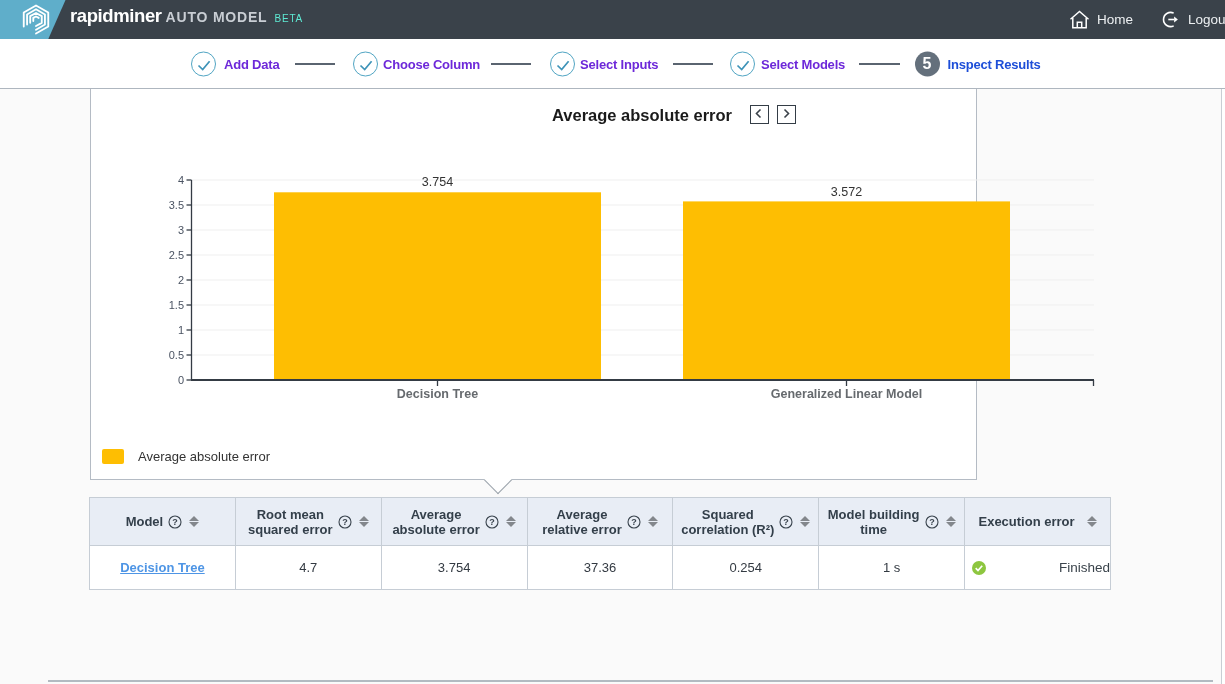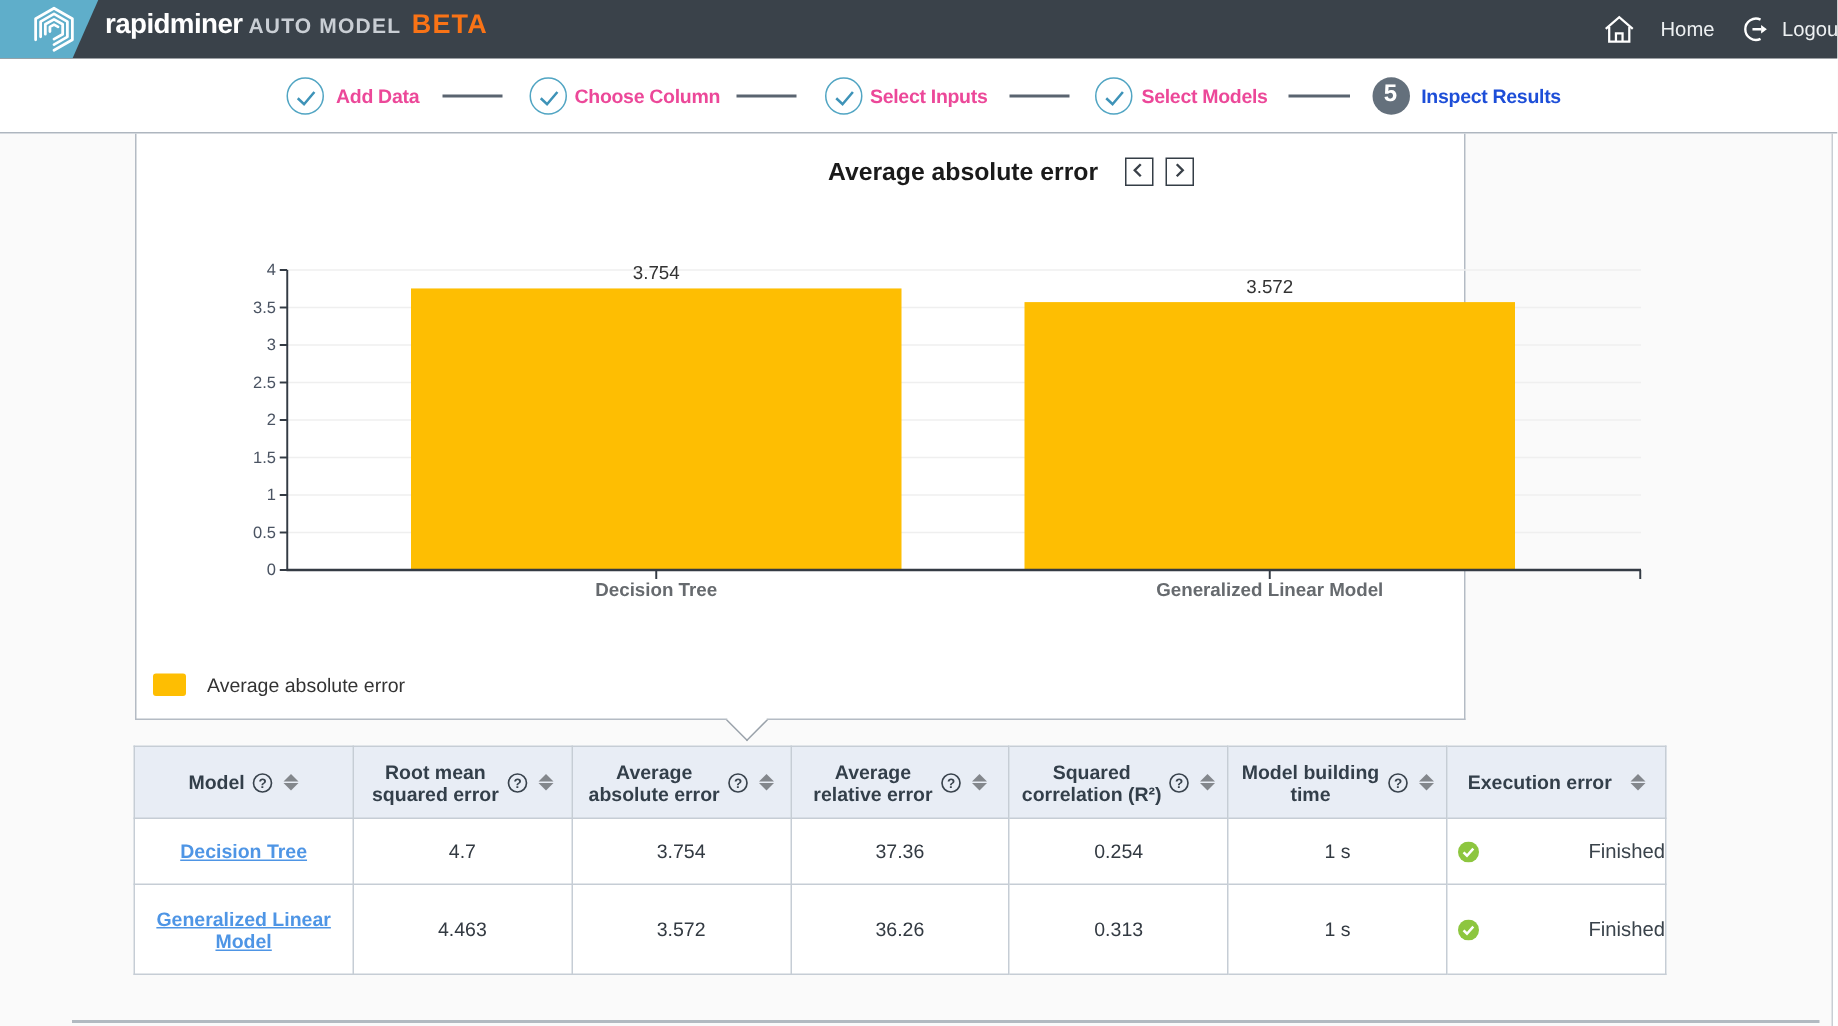--- a/index.html
+++ b/index.html
@@ -4,31 +4,31 @@
 <style>
 *{margin:0;padding:0;box-sizing:border-box}
 html,body{width:1225px;height:684px;overflow:hidden}
 body{font-family:"Liberation Sans",sans-serif;background:#fff;position:relative}
 
 .nav{position:absolute;left:0;top:0;width:1225px;height:39px;background:#3A424A;z-index:10}
 .navteal{position:absolute;left:0;top:0;width:66px;height:39px;background:#5FAECA;clip-path:polygon(0 0,65.5px 0,48.3px 39px,0 39px)}
 .logo{position:absolute;left:22px;top:4px}
 .brand{position:absolute;left:70px;top:0;height:38px;line-height:31px;color:#fff;font-size:18.5px;font-weight:bold;letter-spacing:-0.4px}
 .brand .am{font-weight:bold;color:#C9CED4;font-size:14px;letter-spacing:0.8px;margin-left:4px}
-.brand .beta{font-weight:bold;color:#f97316;font-size:18px;letter-spacing:0.8px;margin-left:7px}
+.brand .beta{font-weight:normal;color:#5eead4;font-size:10px;letter-spacing:0.8px;margin-left:7px}
 .navlink{position:absolute;top:0;height:38px;color:#EDF0F2;font-size:13.5px;display:flex;align-items:center}
-.nl-home{left:1069px}.nl-home span{margin-left:17px}
+.nl-home{left:1069px}.nl-home span{margin-left:7px}
 .nl-out{left:1162px}.nl-out span{margin-left:9px}
 
 .steps{position:absolute;left:0;top:39px;width:1225px;height:50px;background:#fff;border-bottom:1px solid #AEB6BF}
 .stepc{position:absolute;top:63.5px;transform:translateY(-50%);width:25px;height:25px;border-radius:50%;z-index:3}
 .stepc.done{border:1.5px solid #51A5C3}
 .stepc svg{position:absolute;left:0;top:0}
 .stepc.cur{background:#64707C;color:#fff;font-size:16px;font-weight:bold;text-align:center;line-height:24.5px}
-.stept{position:absolute;top:63.5px;transform:translateY(-50%);font-size:13px;letter-spacing:-0.2px;font-weight:bold;color:#ec4899;white-space:nowrap;z-index:3}
+.stept{position:absolute;top:63.5px;transform:translateY(-50%);font-size:13px;letter-spacing:-0.2px;font-weight:bold;color:#6d28d9;white-space:nowrap;z-index:3}
 .stept.cur{color:#1d4ed8}
 .dash{position:absolute;top:62.5px;height:2px;background:#5A6470;z-index:3}
 
 .contentbg{position:absolute;left:0;top:89px;width:1222px;height:595px;background:#FAFAFA}
 .rightline{position:absolute;left:1221px;top:89px;width:1px;height:595px;background:#C9CED4}
 .chartbox{position:absolute;left:90px;top:89px;width:887px;height:391px;background:#fff;border:1px solid #B4BBC4;border-top:none}
 .ctitle{position:absolute;left:0;width:1102px;top:17px;text-align:center;font-size:16.5px;font-weight:bold;color:#1a1a1a}
 .cbtn{position:absolute;top:16px;width:19px;height:18.5px;border:1.7px solid #343D46;background:#fff}
 .notch{position:absolute;left:488px;top:470px;width:20px;height:20px;background:#fff;transform:rotate(45deg);border-right:1px solid #9AA2AA;border-bottom:1px solid #9AA2AA;z-index:5}
 .legend{position:absolute;left:11px;top:360px;display:flex;align-items:center}
@@ -245,37 +245,20 @@
     <td>
           <div class="fin">
             <svg width="14" height="14" viewBox="0 0 14 14">
               <circle cx="7" cy="7" r="7" fill="#8DC63F"></circle>
               <polyline points="3.7,7.2 6,9.5 10.2,4.8" fill="none" stroke="#fff" stroke-width="1.7"></polyline>
             </svg>
             <span>Finished</span>
           </div>
         </td>
   </tr>
-  <tr class="r2">
-    <td><a class="mlink">Generalized Linear<br>Model</a></td>
-    <td>4.463</td>
-    <td>3.572</td>
-    <td>36.26</td>
-    <td>0.313</td>
-    <td>1 s</td>
-    <td>
-          <div class="fin">
-            <svg width="14" height="14" viewBox="0 0 14 14">
-              <circle cx="7" cy="7" r="7" fill="#8DC63F"></circle>
-              <polyline points="3.7,7.2 6,9.5 10.2,4.8" fill="none" stroke="#fff" stroke-width="1.7"></polyline>
-            </svg>
-            <span>Finished</span>
-          </div>
-        </td>
-  </tr>
 </tbody>
   </table>
 <div class="hr"></div>
 
 <div class="steps"></div>
 <div class="stepc done" style="left:190.5px">
   <svg width="25" height="25" viewBox="0 0 25 25">
       <polyline points="6.5,13 10.7,17 17.6,8.8" fill="none" stroke="#3E93B8" stroke-width="1.7"></polyline>
     </svg>
 </div>

